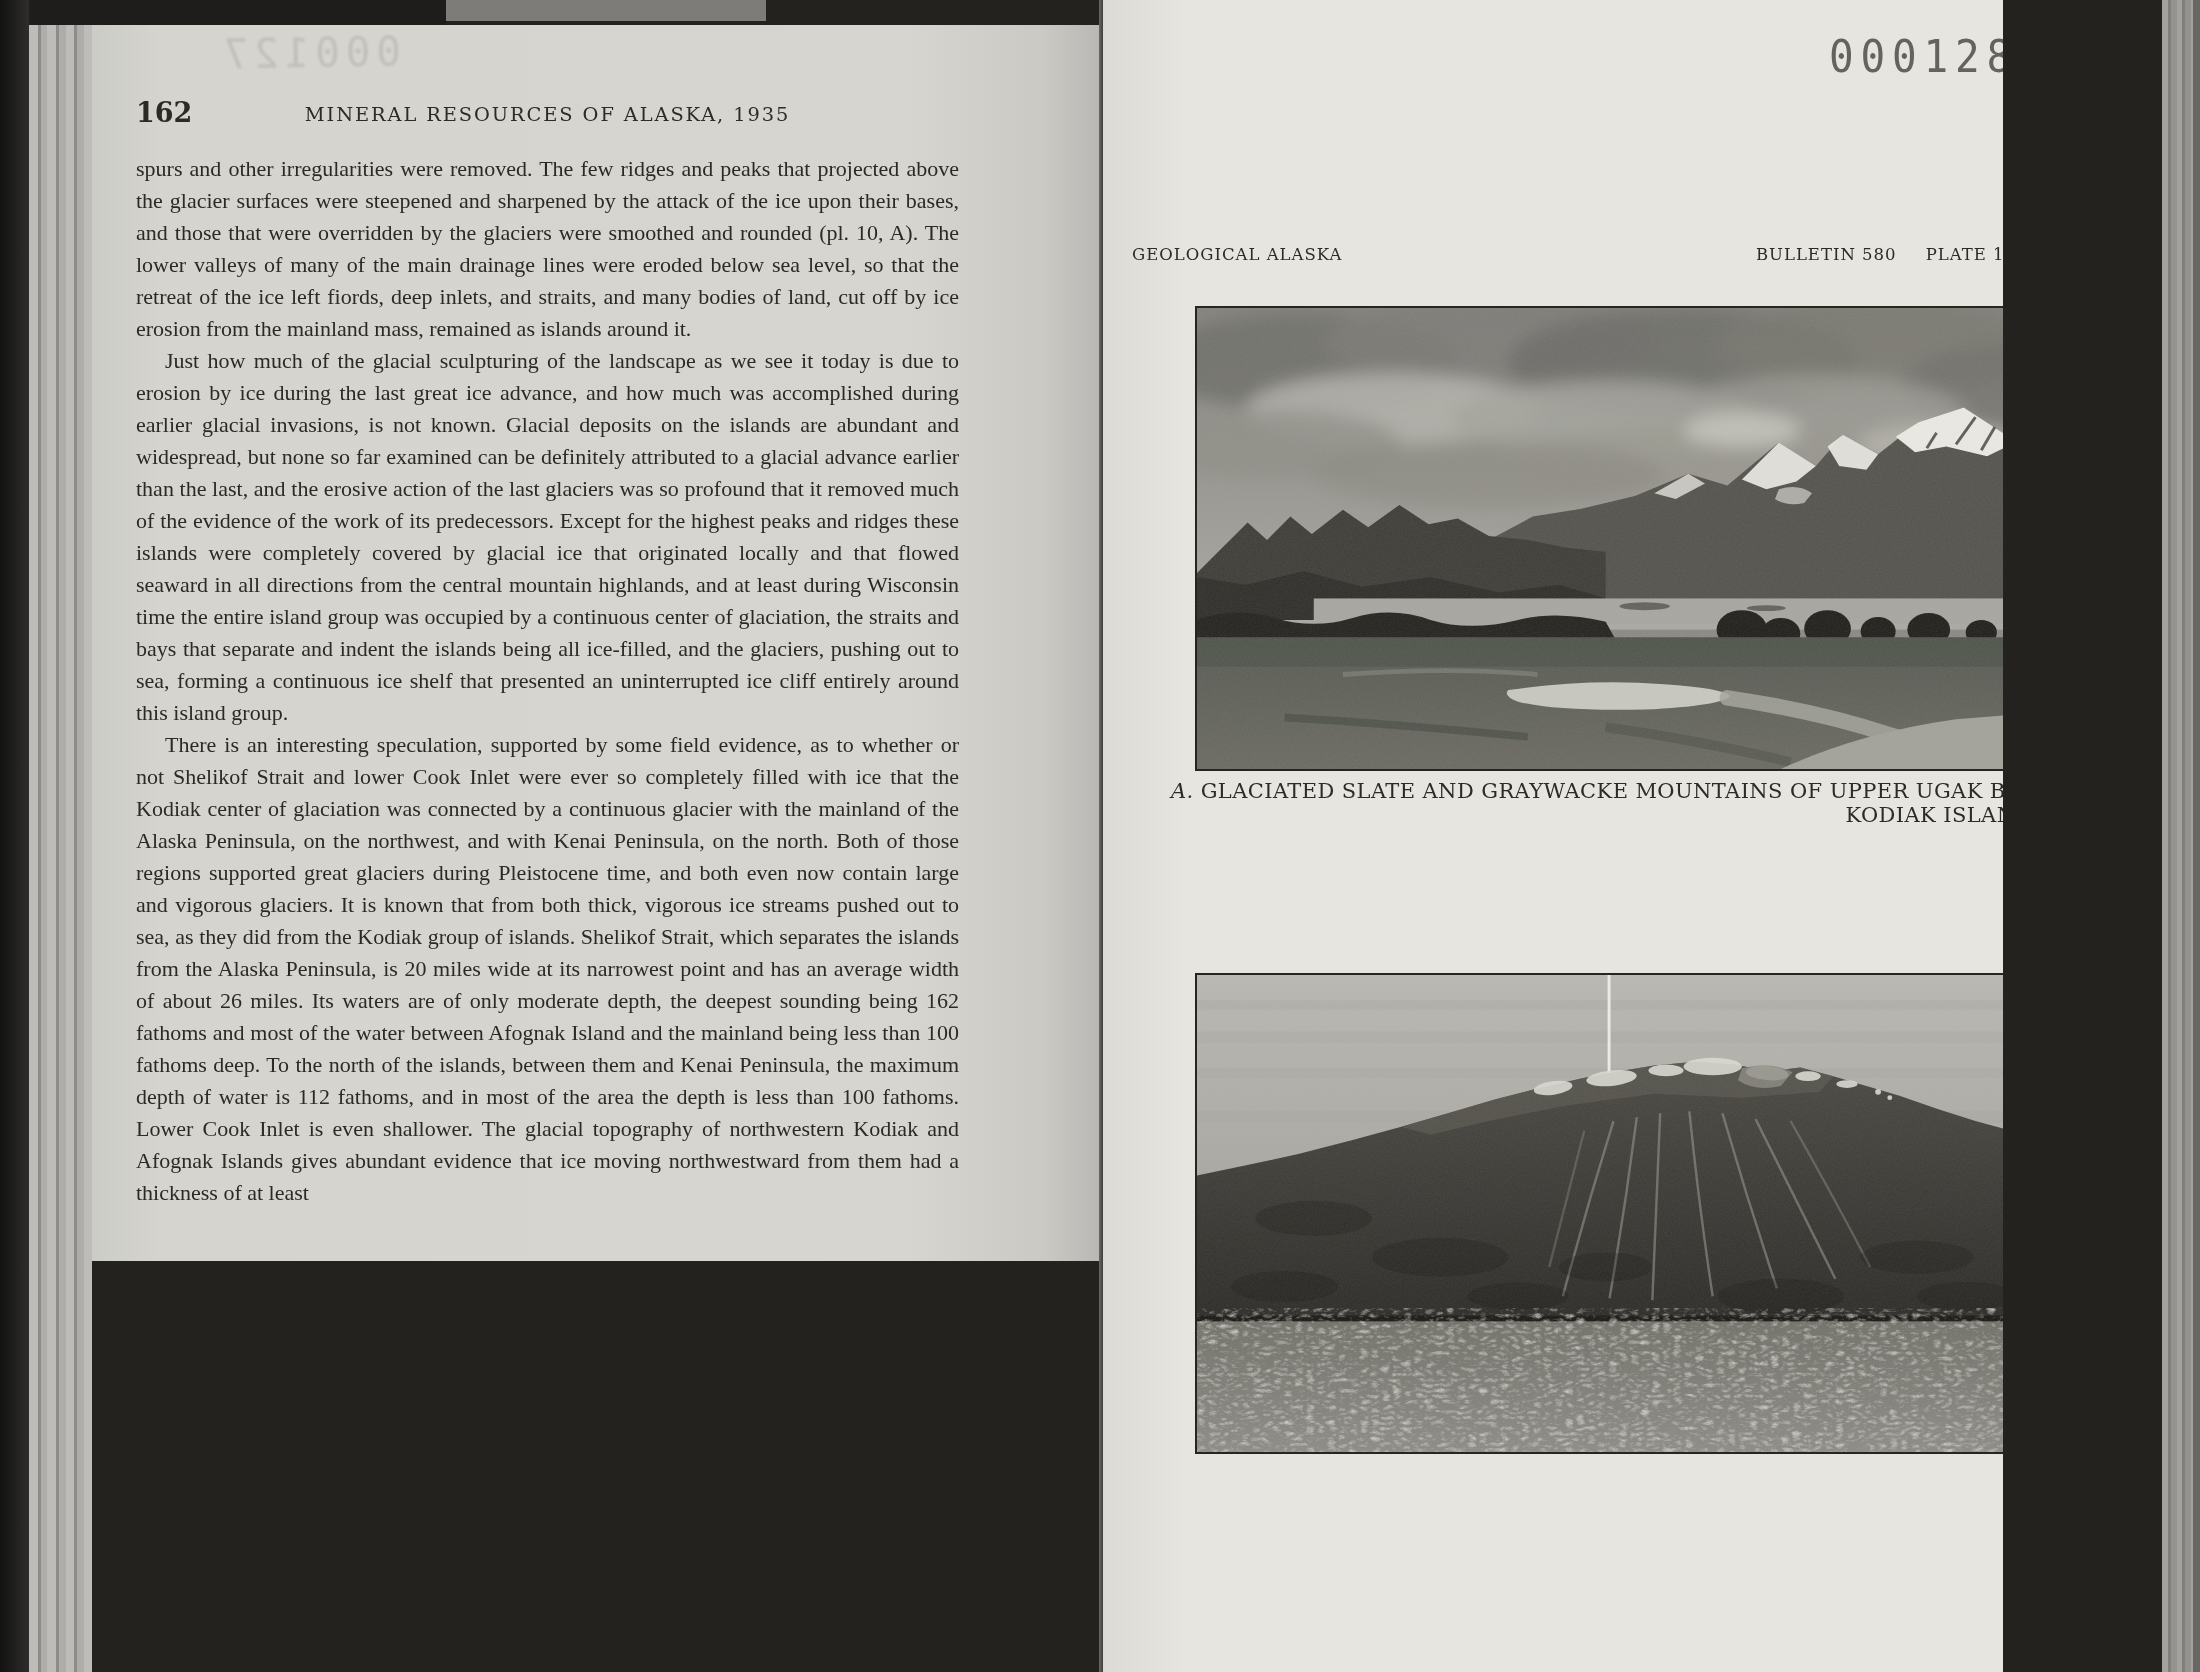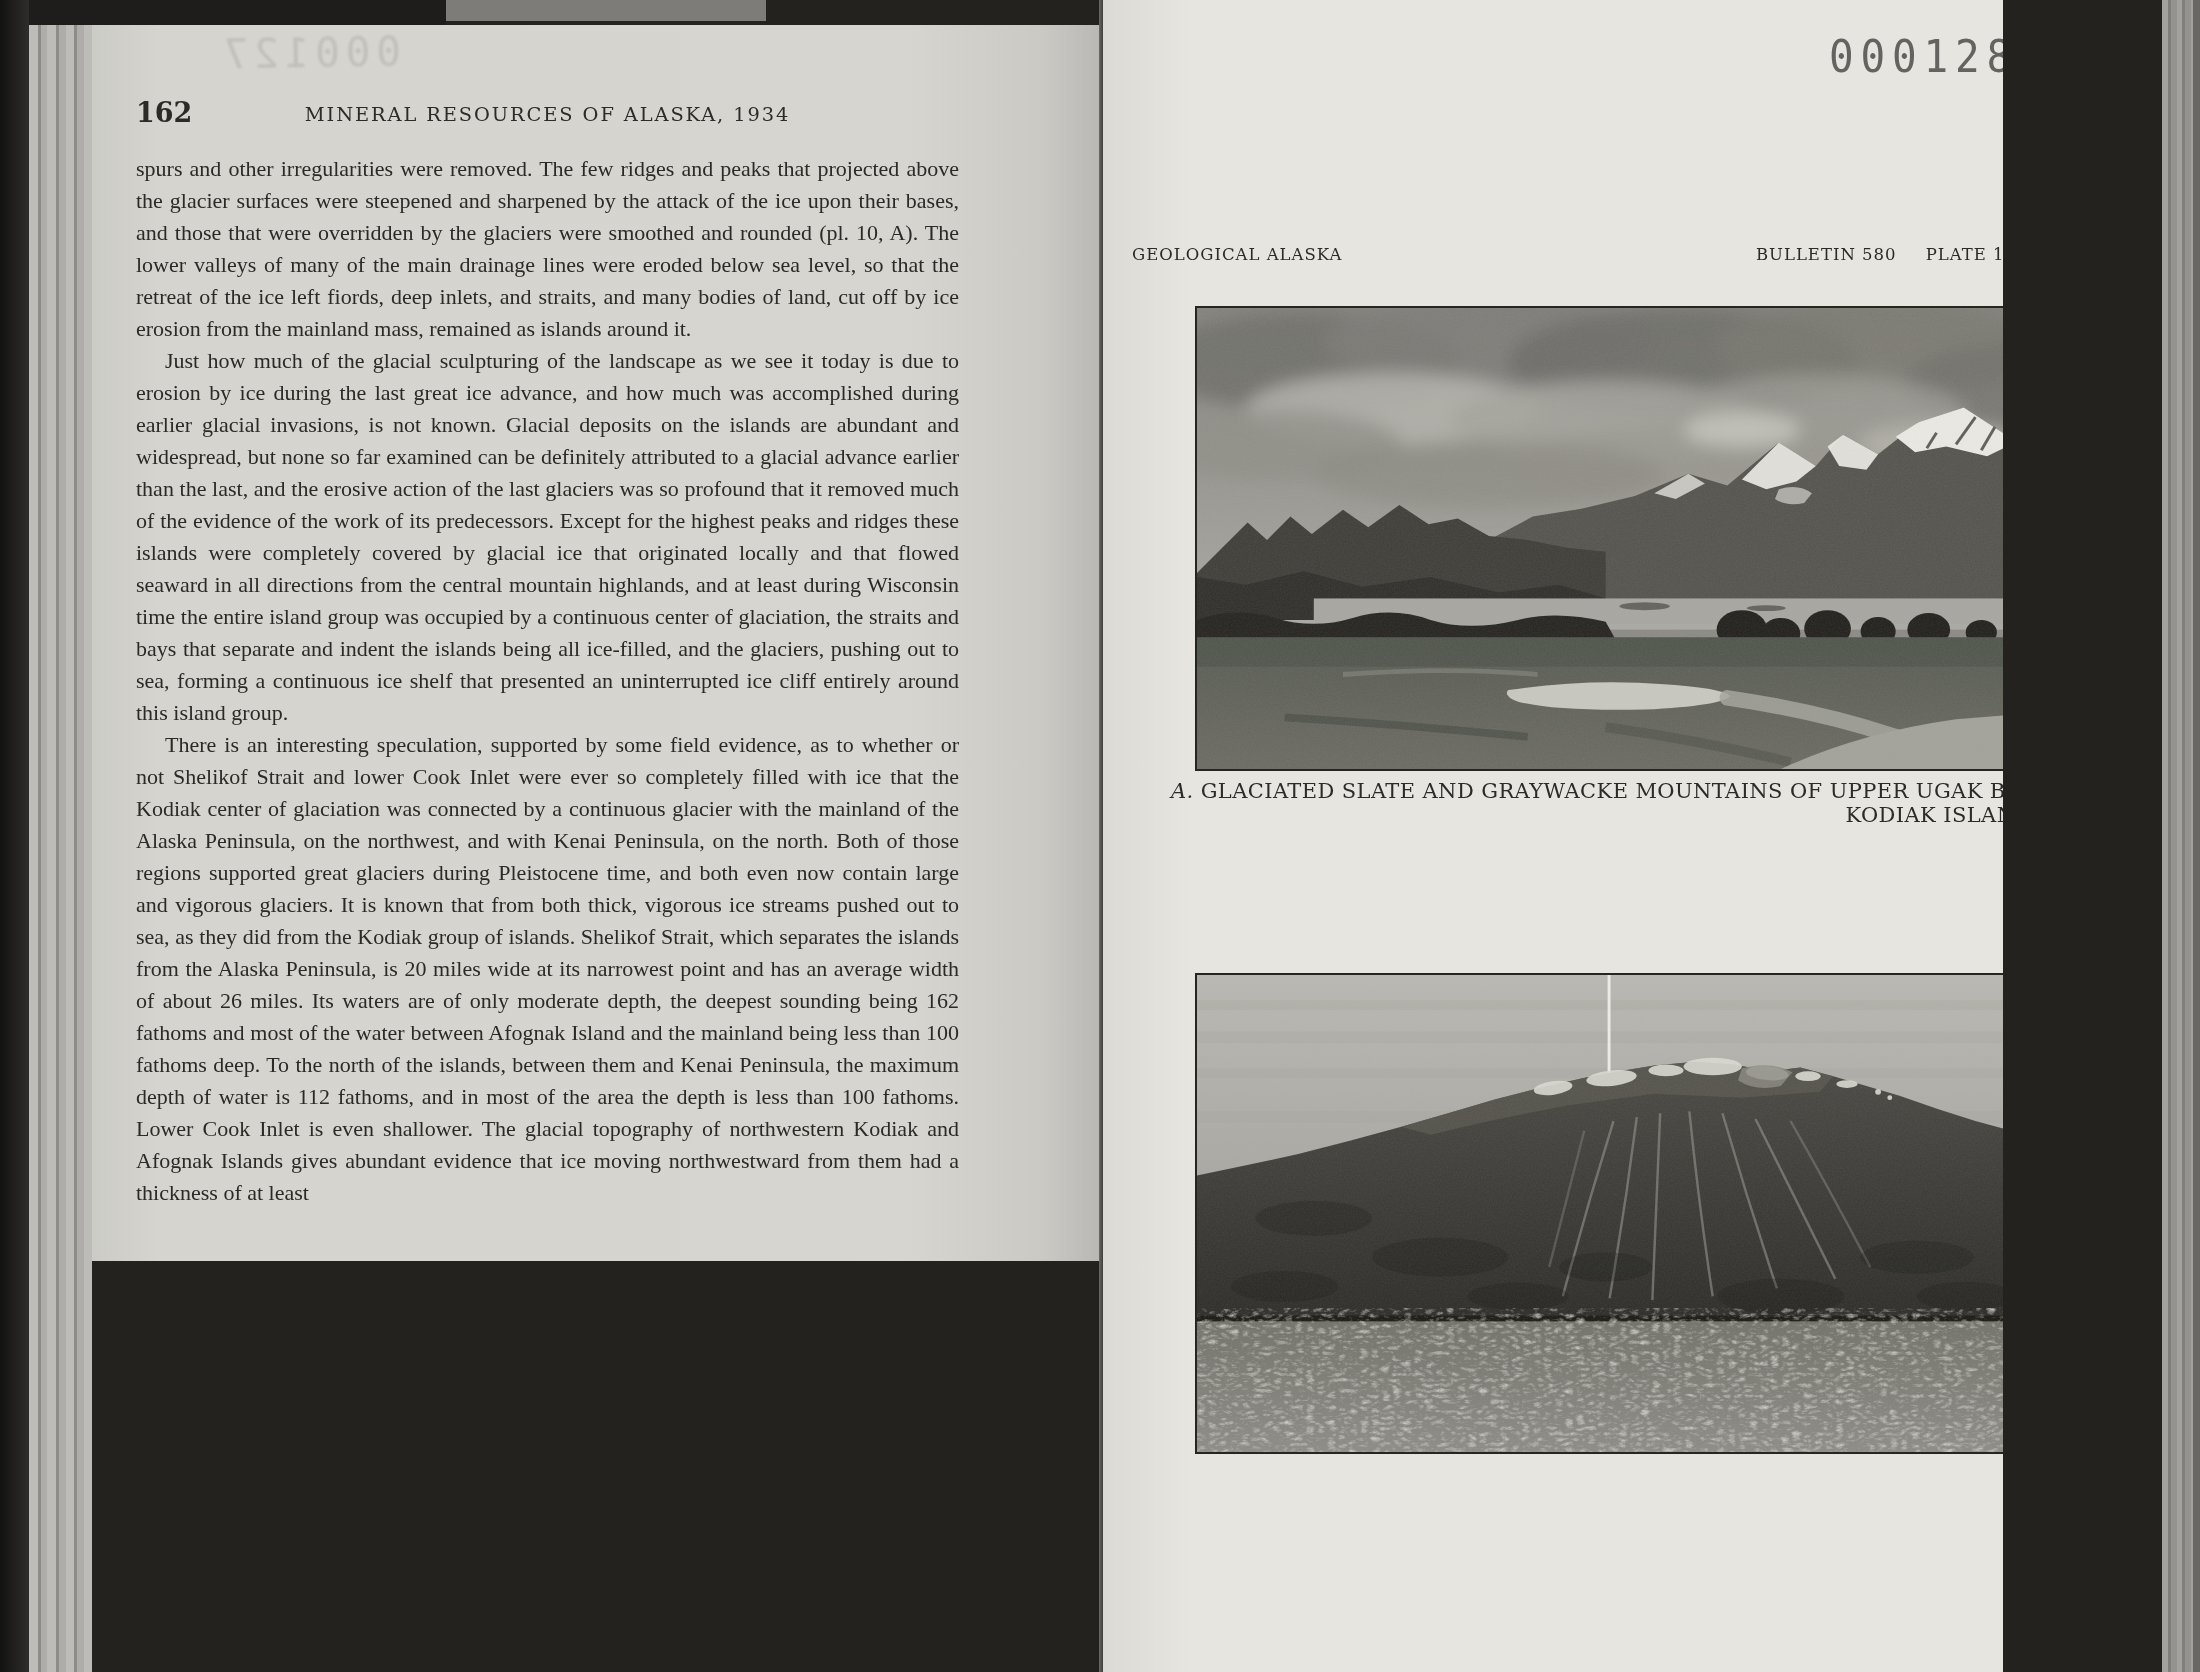--- a/index.html
+++ b/index.html
@@ -64,21 +64,21 @@
   <div class="edge-left"></div>
   <div class="stack-left"></div>
   <div class="edge-top-dark"></div>
   <div class="edge-top-mid"></div>
 
   <div class="page-left">
     <div class="ghost-stamp">000127</div>
 
     <div class="lp-header">
       <span class="lp-pagenum">162</span>
-      <span class="lp-title">MINERAL RESOURCES OF ALASKA, 1934</span>
+      <span class="lp-title">MINERAL RESOURCES OF ALASKA, 1935</span>
     </div>
 
     <div class="lp-body">
       <p>spurs and other irregularities were removed.  The few ridges and peaks that projected above the glacier surfaces were steepened and sharpened by the attack of the ice upon their bases, and those that were overridden by the glaciers were smoothed and rounded (pl. 10, A).  The lower valleys of many of the main drainage lines were eroded below sea level, so that the retreat of the ice left fiords, deep inlets, and straits, and many bodies of land, cut off by ice erosion from the mainland mass, remained as islands around it.</p>
       <p>Just how much of the glacial sculpturing of the landscape as we see it today is due to erosion by ice during the last great ice advance, and how much was accomplished during earlier glacial invasions, is not known.  Glacial deposits on the islands are abundant and widespread, but none so far examined can be definitely attributed to a glacial advance earlier than the last, and the erosive action of the last glaciers was so profound that it removed much of the evidence of the work of its predecessors.  Except for the highest peaks and ridges these islands were completely covered by glacial ice that originated locally and that flowed seaward in all directions from the central mountain highlands, and at least during Wisconsin time the entire island group was occupied by a continuous center of glaciation, the straits and bays that separate and indent the islands being all ice-filled, and the glaciers, pushing out to sea, forming a continuous ice shelf that presented an uninterrupted ice cliff entirely around this island group.</p>
       <p>There is an interesting speculation, supported by some field evidence, as to whether or not Shelikof Strait and lower Cook Inlet were ever so completely filled with ice that the Kodiak center of glaciation was connected by a continuous glacier with the mainland of the Alaska Peninsula, on the northwest, and with Kenai Peninsula, on the north.  Both of those regions supported great glaciers during Pleistocene time, and both even now contain large and vigorous glaciers.  It is known that from both thick, vigorous ice streams pushed out to sea, as they did from the Kodiak group of islands.  Shelikof Strait, which separates the islands from the Alaska Peninsula, is 20 miles wide at its narrowest point and has an average width of about 26 miles.  Its waters are of only moderate depth, the deepest sounding being 162 fathoms and most of the water between Afognak Island and the mainland being less than 100 fathoms deep.  To the north of the islands, between them and Kenai Peninsula, the maximum depth of water is 112 fathoms, and in most of the area the depth is less than 100 fathoms.  Lower Cook Inlet is even shallower.  The glacial topography of northwestern Kodiak and Afognak Islands gives abundant evidence that ice moving northwestward from them had a thickness of at least</p>
     </div>
   </div>
 
   <div class="gutter-line"></div>

